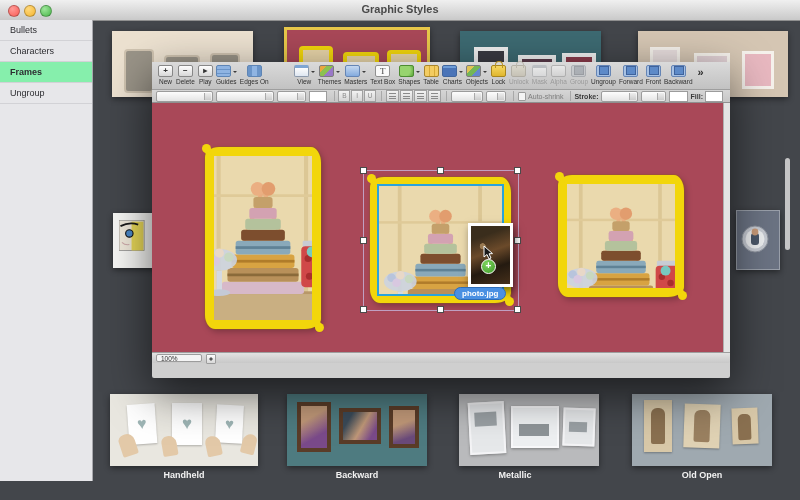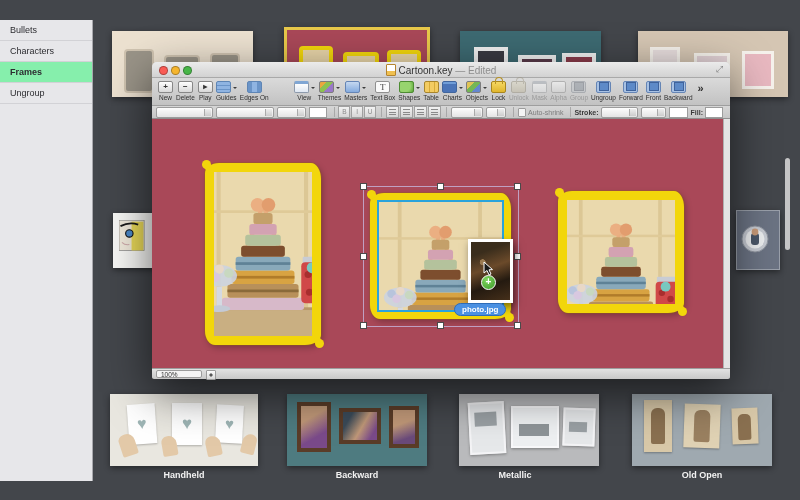--- a/index.html
+++ b/index.html
@@ -185,20 +185,26 @@
         <rect x="79" y="62" width="16" height="5" rx="1" fill="#c8ccd4"></rect>
         <rect x="78" y="66" width="18" height="30" rx="3" fill="#d04848"></rect>
         <circle cx="83" cy="75" r="2.6" fill="#a82e2e"></circle>
         <circle cx="90" cy="80" r="2.6" fill="#a82e2e"></circle>
         <circle cx="84" cy="88" r="2.6" fill="#a82e2e"></circle>
         <circle cx="86" cy="70" r="4" fill="#78c8c0"></circle>
       </g>
     </defs>
   </svg>
 
+  <div class="titlebar">
+    <div class="tl r"></div>
+    <div class="tl y"></div>
+    <div class="tl g"></div>
+    <div class="title-text">Graphic Styles</div>
+  </div>
 
   <div class="sidebar">
     <div class="sb-item"><span>Bullets</span></div>
     <div class="sb-item"><span>Characters</span></div>
     <div class="sb-item sel"><span>Frames</span></div>
     <div class="sb-item"><span>Ungroup</span></div>
   </div>
 
   <div class="thumb" style="left:112px;top:31px;width:141px;height:66px;background:#ece1d0;">
     <div class="mini" style="left:12px;top:18px;width:26px;height:40px;background:#9a9488;border:2px solid #cfc3b0;border-radius:4px;"></div>
@@ -284,30 +290,20 @@
       <div style="position:absolute;left:10px;top:6px;width:16px;height:32px;background:#9a8060;border-radius:6px 6px 2px 2px;"></div>
     </div>
     <div class="mini" style="left:100px;top:14px;width:26px;height:36px;background:#d8c8a8;box-shadow:0 1px 2px rgba(0,0,0,.3);transform:rotate(-2deg);">
       <div style="position:absolute;left:6px;top:6px;width:13px;height:26px;background:#8a7050;border-radius:5px 5px 2px 2px;"></div>
     </div>
   </div>
   <div class="lbl" style="left:632px;top:470px;width:140px;">Old Open</div>
 
   <div class="docwin">
 
-    <div class="doc-titlebar">
-      <div class="dtl r"></div>
-      <div class="dtl y"></div>
-      <div class="dtl g"></div>
-      <div class="doc-title">
-        <span class="doc-icon"></span><span>Cartoon.key</span>
-        <span class="suffix"> <span>— Edited</span></span>
-      </div>
-      <div class="expand-ico">⤢</div>
-    </div>
 
     <div class="doc-toolbar">
       <div class="tb">
           <div class="row">
             <div class="tbi i-btn">+</div>
           </div>
           <div class="cap">New</div>
         </div>
       <div class="tb">
           <div class="row">

